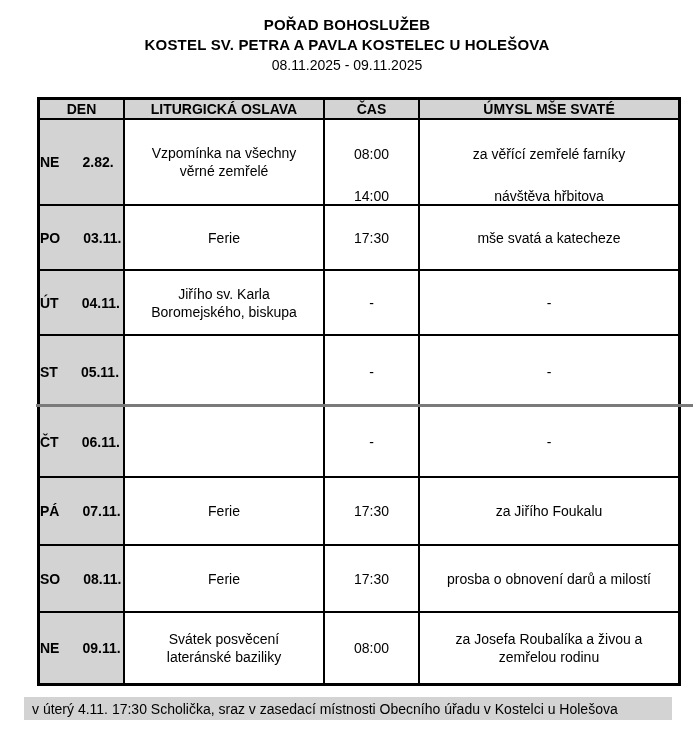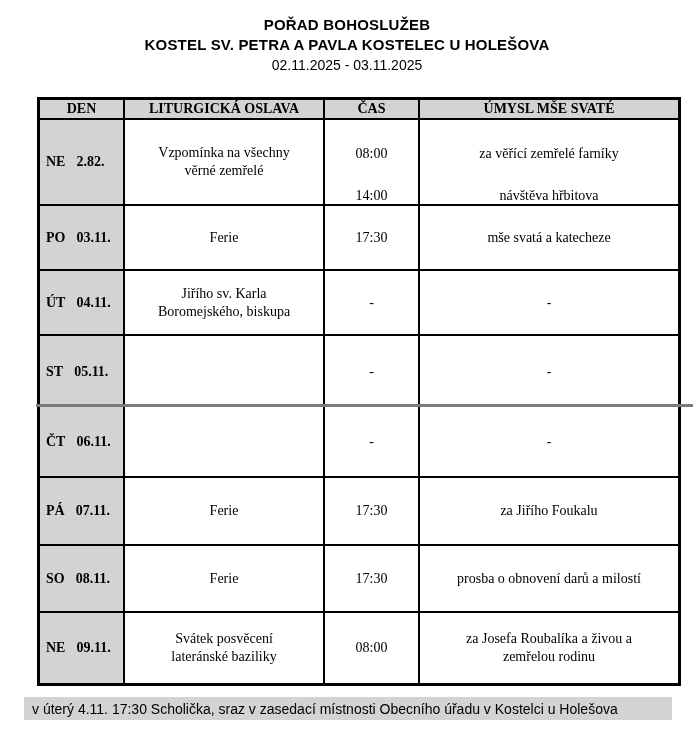--- a/index.html
+++ b/index.html
@@ -45,41 +45,39 @@
     display: grid;
     grid-template-columns: 85px 200px 95px 1fr;
     grid-template-rows: 20px 86px 65px 65px 72px 70px 68px 67px 70px;
     font-size: 14px;
   }
   .cell {
     box-sizing: border-box;
     border-right: 2px solid #000000;
     border-bottom: 2px solid #000000;
     overflow: hidden;
-    font-family: Liberation Serif, serif;
   }
   .cell.c4 { border-right: none; }
   .cell.rlast { border-bottom: none; }
   .cell.nobb { border-bottom: none; }
 
   .hcell {
     background: #d3d3d3;
     font-weight: bold;
     display: flex;
     align-items: center;
     justify-content: center;
     line-height: 16px;
   }
   .daycell {
     background: #d3d3d3;
     font-weight: bold;
     display: flex;
     align-items: center;
-    padding-left: 6px;
-    gap: 11px;
+    gap: 23px;
     white-space: nowrap;
   }
   .center {
     display: flex;
     align-items: center;
     justify-content: center;
     text-align: center;
     line-height: 18px;
     padding: 0 24px;
   }
@@ -131,21 +129,21 @@
   }
 </style>
 </head>
 <body>
 
 <div class="page">
 
   <div class="title-block">
     <div class="title-line">POŘAD BOHOSLUŽEB</div>
     <div class="title-line">KOSTEL SV. PETRA A PAVLA KOSTELEC U HOLEŠOVA</div>
-    <div class="date-line">02.11.2025 - 03.11.2025</div>
+    <div class="date-line">08.11.2025 - 09.11.2025</div>
   </div>
 
   <div class="schedule">
 
     <div class="cell hcell">DEN</div>
     <div class="cell hcell">LITURGICKÁ OSLAVA</div>
     <div class="cell hcell">ČAS</div>
     <div class="cell hcell c4">ÚMYSL MŠE SVATÉ</div>
 
     <div class="cell daycell">

